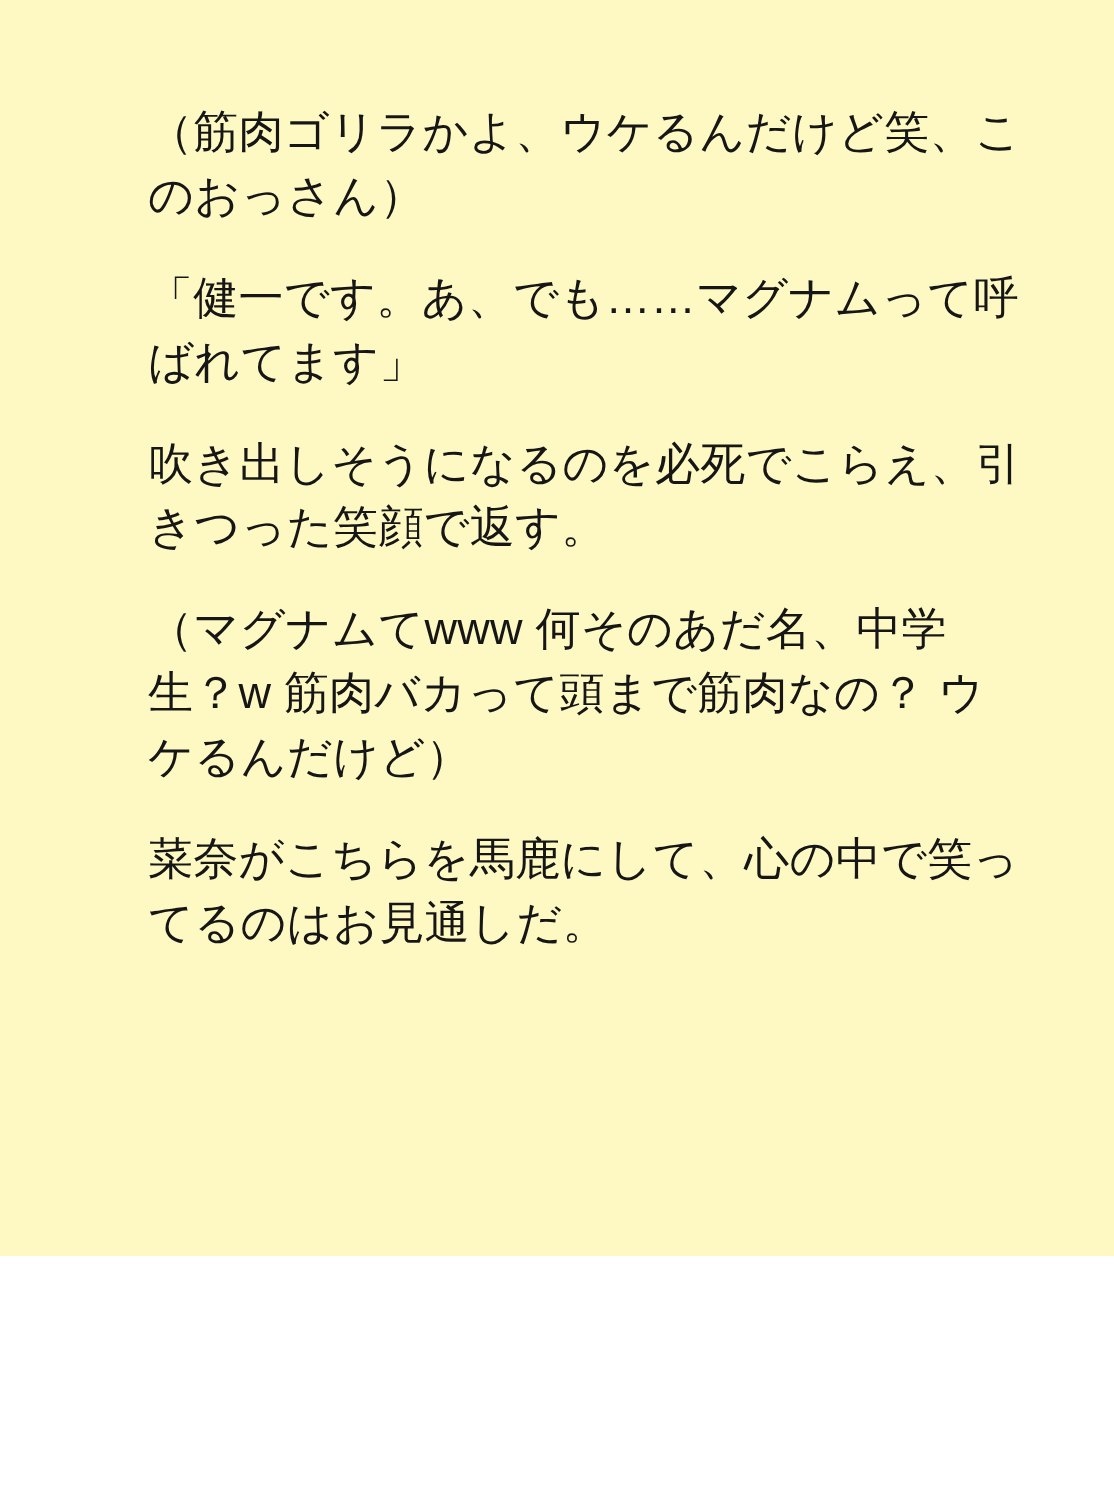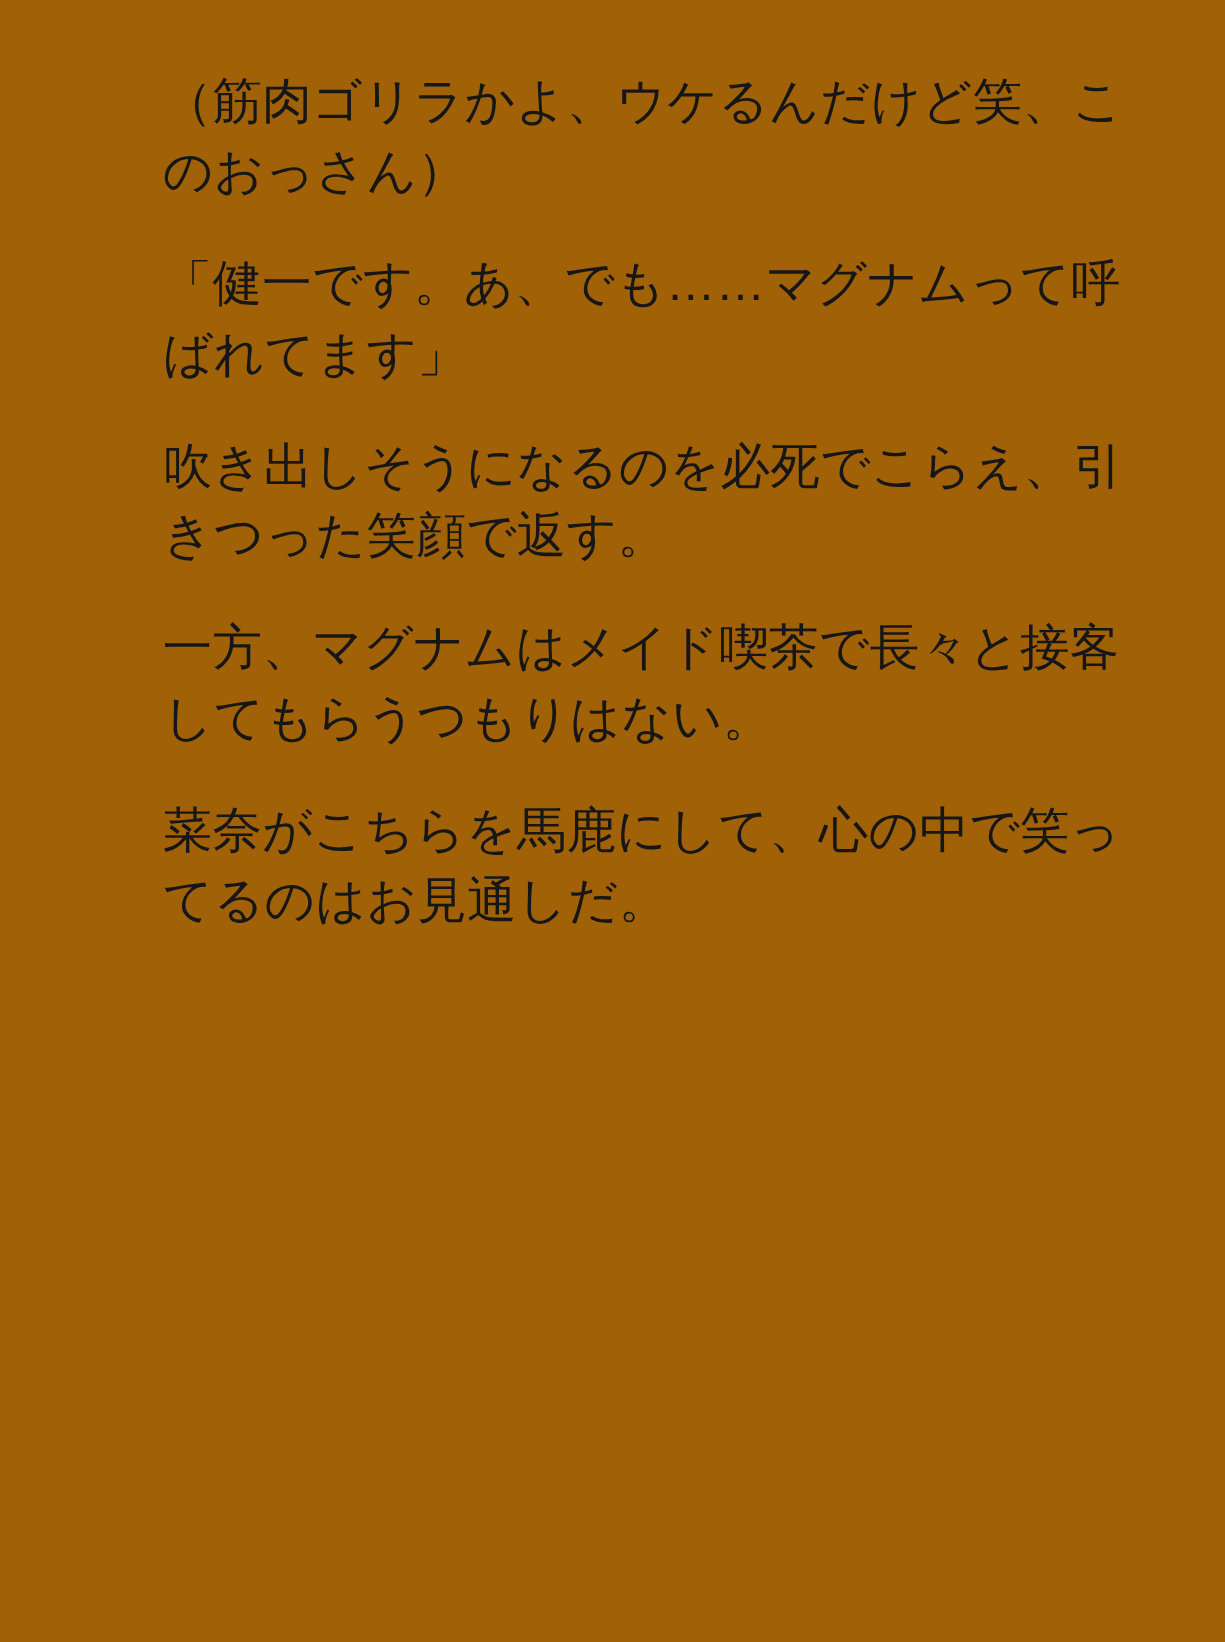--- a/index.html
+++ b/index.html
@@ -9,24 +9,24 @@
   }
   body {
     width: 1114px;
     height: 1493px;
     font-family: "Liberation Sans", "DejaVu Sans", sans-serif;
     color: #1a1a1a;
   }
   #page {
     position: relative;
     width: 1114px;
-    height: 1493px;
-    background: #a16207;
+    height: 1256px;
+    background: #fef9c3;
     box-sizing: border-box;
-    padding: 60px 92px 40px 148px;
+    padding: 100px 92px 40px 148px;
   }
   .para {
     font-size: 45px;
     line-height: 1.42;
     letter-spacing: 0.005em;
     margin: 0 0 38px 0;
     color: #161616;
     font-weight: 400;
     text-align: left;
     white-space: pre-wrap;
@@ -37,15 +37,15 @@
     margin-bottom: 0;
   }
 </style>
 </head>
 <body>
 
 <div id="page">
   <p class="para">（筋肉ゴリラかよ、ウケるんだけど笑、このおっさん）</p>
   <p class="para">「健一です。あ、でも……マグナムって呼ばれてます」</p>
   <p class="para">吹き出しそうになるのを必死でこらえ、引きつった笑顔で返す。</p>
-  <p class="para">一方、マグナムはメイド喫茶で長々と接客してもらうつもりはない。</p>
+  <p class="para">（マグナムてwww 何そのあだ名、中学生？w 筋肉バカって頭まで筋肉なの？ ウケるんだけど）</p>
   <p class="para">菜奈がこちらを馬鹿にして、心の中で笑ってるのはお見通しだ。</p>
 </div>
 
 </body></html>

